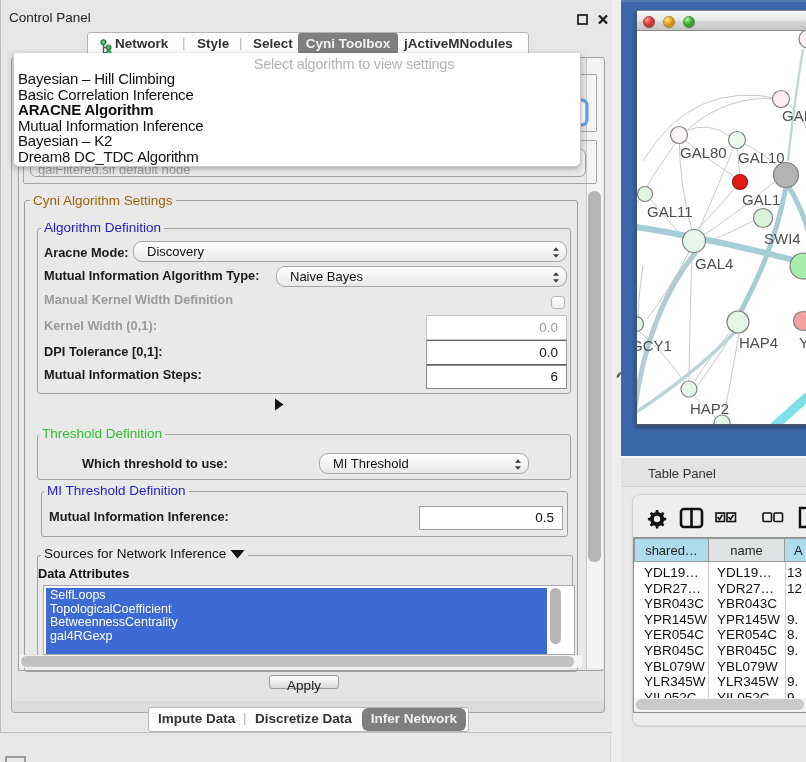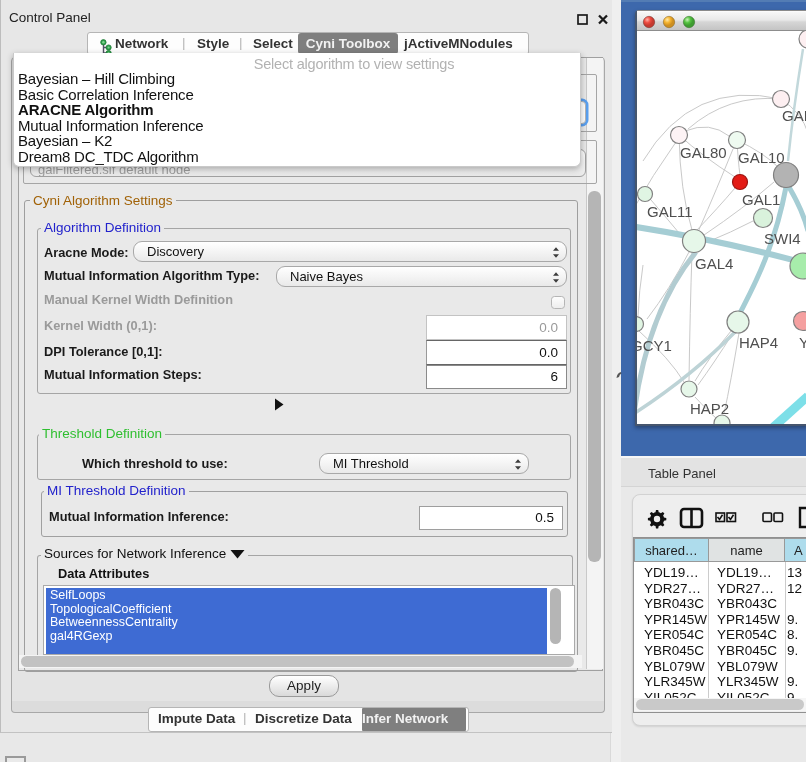--- a/index.html
+++ b/index.html
@@ -255,39 +255,39 @@
   <div class="abs" style="left:43px;top:483px;background:#e9e9e9;padding:0 3px;font-size:13.5px;color:#2222cc;">MI Threshold Definition</div>
   <div class="abs" style="left:48px;top:509px;font-size:12.8px;font-weight:bold;color:#1a1a1a;">Mutual Information Inference:</div>
   <div class="abs" style="left:418px;top:506px;width:144px;height:24px;background:#fff;border:1px solid #9e9e9e;box-sizing:border-box;">
       <span style="position:absolute;right:8px;top:3px;font-size:13.5px;color:#111;">0.5</span>
     </div>
 
   <div class="abs" style="left:36px;top:555px;width:534px;height:112px;border:1px solid #a5a5a5;border-top-left-radius:3px;border-top-right-radius:3px;border-bottom:none;"></div>
   <div class="abs" style="left:40px;top:546px;background:#e9e9e9;padding:0 3px;font-size:13.5px;color:#111;">Sources for Network Inference <svg style="display:inline-block;vertical-align:-1px;" width="15" height="10" viewBox="0 0 15 10">
         <path d="M0.5 1 L14.5 1 L7.5 9.5 Z" fill="#111"></path>
       </svg></div>
-  <div class="abs" style="left:37px;top:566px;font-size:12.8px;font-weight:bold;color:#111;margin-left:20px;">Data Attributes</div>
+  <div class="abs" style="left:37px;top:566px;font-size:12.8px;font-weight:bold;color:#111;">Data Attributes</div>
 
   <div class="abs" style="left:42px;top:585px;width:532px;height:70px;background:#fff;border:1px solid #aaa;box-sizing:border-box;overflow:hidden;">
     <div style="position:absolute;left:2px;top:2px;width:501px;height:66px;background:#3e6bd3;color:#fff;font-size:12.5px;line-height:13.6px;padding:1px 0 0 4px;box-sizing:border-box;">SelfLoops<br>TopologicalCoefficient<br>BetweennessCentrality<br>gal4RGexp</div>
     <div style="position:absolute;left:506px;top:2px;width:11px;height:56px;background:#b5b5b5;border-radius:6px;"></div>
   </div>
 
   <div class="abs" style="left:18px;top:655px;width:563px;height:13px;background:#f4f4f4;"></div>
   <div class="abs" style="left:20px;top:656px;width:553px;height:11px;background:#c2c2c2;border-radius:6px;"></div>
 
-  <div class="abs" style="left:268px;top:675px;width:70px;height:22px;background:linear-gradient(#ffffff,#d9d9d9);border:1px solid #9a9a9a;border-radius:10px;box-sizing:border-box;text-align:center;font-size:13.5px;color:#222;line-height:20px;">Apply</div>
+  <div class="abs" style="left:268px;top:675px;width:70px;height:14px;background:linear-gradient(#ffffff,#d9d9d9);border:1px solid #9a9a9a;border-radius:3px;box-sizing:border-box;text-align:center;font-size:13.5px;color:#222;line-height:20px;">Apply</div>
 
   <div class="abs" style="left:10px;top:701px;width:594px;height:12px;background:#dcdcdc;border:1px solid #a8a8a8;border-top:none;border-bottom-left-radius:4px;border-bottom-right-radius:4px;box-sizing:border-box;"></div>
 
   <div class="abs" style="left:147px;top:707px;width:319px;height:23px;background:#fdfdfd;border:1px solid #b5b5b5;border-radius:3px;font-size:13.5px;font-weight:bold;color:#333;">
     <span class="abs" style="left:9px;top:3px;">Impute Data</span>
     <span class="abs" style="left:94px;top:2px;color:#b5b5b5;font-weight:normal;">|</span>
     <span class="abs" style="left:106px;top:3px;">Discretize Data</span>
-    <div class="abs" style="left:213px;top:0;width:104px;height:23px;background:#7f7f7f;color:#f2f2f2;text-align:left;line-height:22px;border-radius:1px;">Infer Network</div>
+    <div class="abs" style="left:213px;top:0;width:104px;height:23px;background:#7f7f7f;color:#f2f2f2;text-align:center;line-height:22px;border-radius:6px;">Infer Network</div>
   </div>
 </div>
 
 <div class="abs" style="left:13px;top:53px;width:568px;height:114px;background:#fff;border-bottom-left-radius:6px;border-bottom-right-radius:6px;box-shadow:0 2px 6px rgba(0,0,0,0.3);border:1px solid #c9c9c9;border-top:none;box-sizing:border-box;">
   <div class="abs" style="left:0;top:3px;width:680px;text-align:center;font-size:14.5px;color:#b2b2b2;letter-spacing:-0.2px;">Select algorithm to view settings</div>
   <div class="abs" style="left:4px;top:18px;font-size:15px;color:#111;line-height:15.5px;letter-spacing:-0.2px;">Bayesian – Hill Climbing<br>Basic Correlation Inference<br><span class="bold">ARACNE Algorithm</span><br>Mutual Information Inference<br>Bayesian – K2<br>Dream8 DC_TDC Algorithm</div>
 </div>
 
 <svg class="abs" style="left:615px;top:371px;" width="8" height="9" viewBox="0 0 8 9">
     <path d="M6 1 Q2 2 1.5 7 L4 6 Q4.5 3 6.5 2.5 Z" fill="#555"></path>

